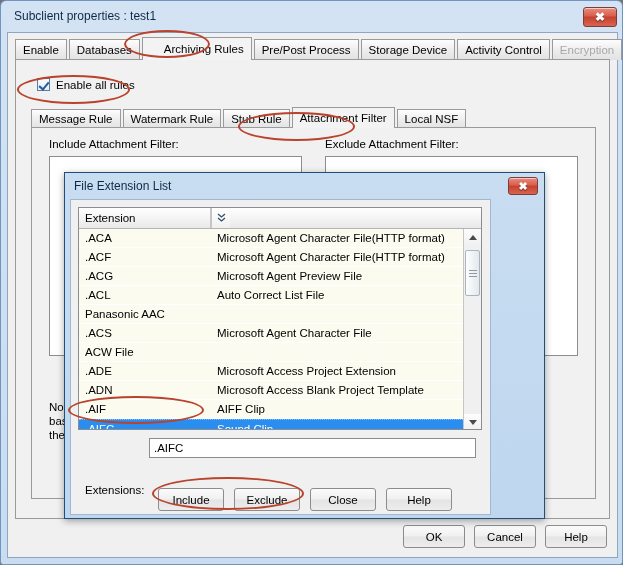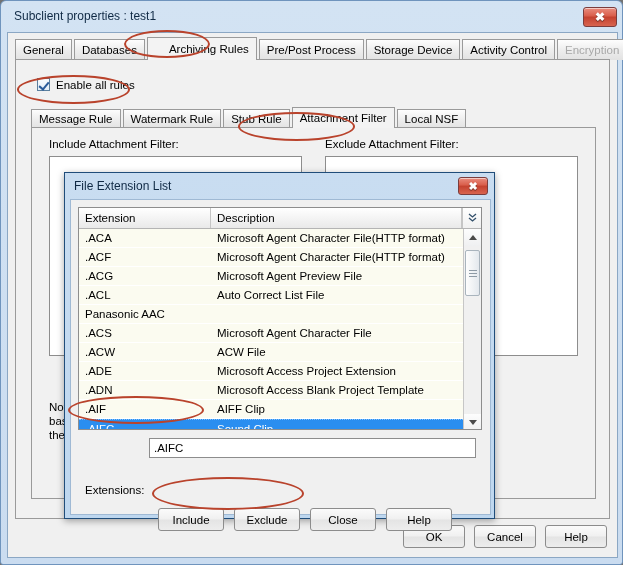--- a/index.html
+++ b/index.html
@@ -203,36 +203,35 @@
     box-sizing: border-box;
     border: 1px solid #8c8c8c;
     border-radius: 3px;
     background: linear-gradient(to bottom, #fbfbfb 0%, #f0f0f0 48%, #e4e4e4 52%, #ededed 100%);
     font-family: "Liberation Sans", sans-serif;
     font-size: 11.5px;
     color: #000;
     display: flex; align-items: center; justify-content: center;
     cursor: pointer;
     white-space: nowrap;
-    margin-top: 20px;
   }
 
   .mainbtns {
     position: absolute;
     right: 10px; bottom: 9px;
     display: flex;
     gap: 9px;
   }
   .mainbtns .btn { width: 62px; height: 23px; }
 
   
   .dlg {
     position: absolute;
     left: 64px; top: 172px;
-    width: 431px; height: 347px;
+    width: 481px; height: 347px;
     box-sizing: border-box;
     background: linear-gradient(to bottom, #c9ddf1 0%, #bed7ef 100%);
     border: 1px solid #204d7a;
     box-shadow: 0 2px 7px rgba(0,0,0,0.35);
   }
   .dlg-titlebar {
     position: absolute;
     left: 0; top: 0;
     width: 100%; height: 26px;
   }
@@ -423,21 +422,21 @@
     <div class="win-titlebar">
       <div class="win-title">Subclient properties : test1</div>
       <div class="win-close">
         <span class="glyph">✖</span>
       </div>
     </div>
 
     <div class="client">
 
       <div class="tabstrip">
-        <div class="tab">General</div>
+        <div class="tab">Enable</div>
         <div class="tab">Databases</div>
         <div class="tab selected">Archiving Rules</div>
         <div class="tab">Pre/Post Process</div>
         <div class="tab">Storage Device</div>
         <div class="tab">Activity Control</div>
         <div class="tab disabled">Encryption</div>
         <div class="tab">Security</div>
       </div>
 
       <div class="tabpage">
@@ -485,21 +484,20 @@
         <span class="glyph">✖</span>
       </div>
     </div>
 
     <div class="dlg-body">
 
       <div class="grid">
 
         <div class="grid-head">
           <div class="gh c0">Extension</div>
-          <div class="gh c1">Description</div>
           <div class="gh-corner">
             <svg width="9" height="10" viewBox="0 0 9 10">
               <polyline points="1,1 4.5,4 8,1" fill="none" stroke="#33506b" stroke-width="1.3"></polyline>
               <polyline points="1,5 4.5,8 8,5" fill="none" stroke="#33506b" stroke-width="1.3"></polyline>
             </svg>
           </div>
         </div>
 
         <div class="grid-rows" id="grid-rows">
             <div class="grow">
@@ -519,21 +517,20 @@
               <div class="c1">Auto Correct List File</div>
             </div>
             <div class="grow">
               <div class="c1">Panasonic AAC</div>
             </div>
             <div class="grow">
               <div class="c0">.ACS</div>
               <div class="c1">Microsoft Agent Character File</div>
             </div>
             <div class="grow">
-              <div class="c0">.ACW</div>
               <div class="c1">ACW File</div>
             </div>
             <div class="grow">
               <div class="c0">.ADE</div>
               <div class="c1">Microsoft Access Project Extension</div>
             </div>
             <div class="grow">
               <div class="c0">.ADN</div>
               <div class="c1">Microsoft Access Blank Project Template</div>
             </div>

